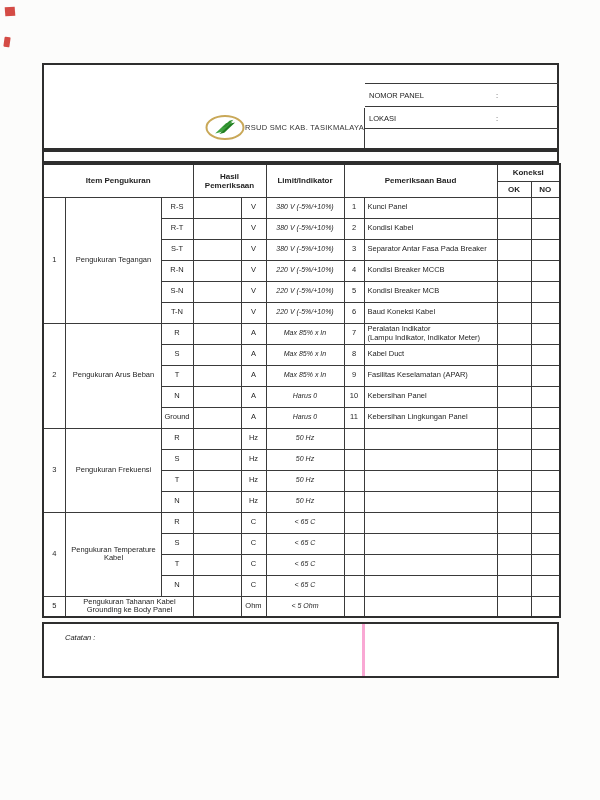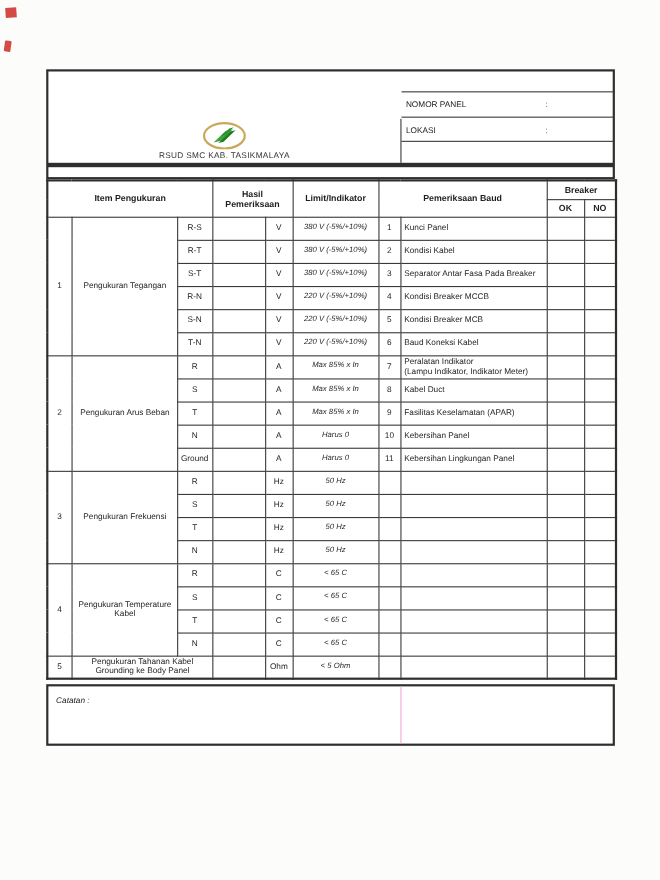--- a/index.html
+++ b/index.html
@@ -7,21 +7,21 @@
   #page { position:relative; width:600px; height:800px; overflow:hidden; }
 
   .red-mark { position:absolute; background:#cc2b25; opacity:.85; }
   #red-mark-1 { left:5px; top:7px; width:10px; height:9px; transform:rotate(-4deg); }
   #red-mark-2 { left:4px; top:37px; width:6px; height:10px; transform:rotate(8deg); border-radius:1px; }
 
   
   .hdr-block { position:absolute; left:42px; top:63px; width:517px; height:87px; border:2px solid #2e2e2e; background:#fff; }
   .title-cell { position:absolute; left:0; top:0; width:321px; height:43px; border-right:1px solid #3a3a3a; border-bottom:1px solid #3a3a3a; display:flex; align-items:center; justify-content:center; }
   .title-text { font-size:12px; font-weight:bold; letter-spacing:.3px; }
-  .logo-cell { position:absolute; left:0; top:43px; width:321px; height:40px; border-right:1px solid #3a3a3a; display:flex; flex-direction:column; align-items:center; justify-content:flex-end; padding-bottom:2px; }
+  .logo-cell { position:absolute; left:0; top:43px; width:321px; height:40px; border-right:1px solid #3a3a3a; display:flex; flex-direction:row; align-items:center; justify-content:flex-end; padding-bottom:2px; }
   .org-text { font-size:7.5px; color:#333; letter-spacing:.3px; margin-top:1px; }
   .info-rows { position:absolute; left:321px; top:0; width:194px; height:105px; }
   .info-row { position:relative; border-bottom:1px solid #3a3a3a; }
   .info-row:last-child { border-bottom:none; }
   #info-row-blank { height:19px; }
   #info-row-0 { height:23px; }
   #info-row-1 { height:22px; }
   #info-row-2 { height:19px;margin-top:16px; }
   .info-label { position:absolute; left:4px; top:50%; transform:translateY(-50%); font-size:7.5px; color:#222; }
   .info-sep { position:absolute; left:131px; top:50%; transform:translateY(-50%); font-size:7.5px; color:#444; }
@@ -39,21 +39,21 @@
   .c-no   { text-align:center; }
   .c-item { text-align:center; padding-left:3px !important; }
   .c-sub  { text-align:center; }
   .c-unit { text-align:center; }
   .c-limit{ text-align:center; font-style:italic; font-size:7px !important; }
   .c-fnum { text-align:center; }
   .c-fisik{ text-align:left; white-space:pre-line; padding-left:3px !important; }
 
   
   .foot-block { position:absolute; left:42px; top:622px; width:517px; height:56px; border:2px solid #2e2e2e; background:#fff; }
-  .catatan-cell { position:absolute; left:0; top:0; width:321px; height:100%; border-right:1px solid #f9a8d4; padding:2px 7px; }
+  .catatan-cell { position:absolute; left:0; top:0; width:321px; height:100%; border-right:3px solid #f9a8d4; padding:2px 21px; }
   .catatan-label { font-size:7.5px; font-style:italic; color:#222; }
   .petugas-head { position:absolute; left:321px; top:0; width:194px; height:14px; border-bottom:1px solid #3a3a3a; display:flex; align-items:center; justify-content:center; font-size:7.5px; }
   .sign-area { position:absolute; left:321px; top:14px; width:194px; height:38px; }
 
   .logo-svg { display:block; }
 </style>
 </head>
 <body>
 <div id="page">
 
@@ -108,21 +108,21 @@
         <col style="width:133px">
         <col style="width:34px">
         <col style="width:29px">
     </colgroup>
     <tbody>
         <tr class="hrow1">
       <th colspan="3" rowspan="2">Item Pengukuran</th>
       <th colspan="2" rowspan="2">Hasil Pemeriksaan</th>
       <th rowspan="2">Limit/Indikator</th>
       <th colspan="2" rowspan="2">Pemeriksaan Baud</th>
-      <th colspan="2">Breaker</th>
+      <th colspan="2">Koneksi</th>
     </tr>
     <tr class="hrow2">
       <th>OK</th>
       <th>NO</th>
     </tr>
 
     <tr class="drow">
       <td class="c-no" rowspan="6">1</td>
       <td class="c-item" rowspan="6">Pengukuran Tegangan</td>
       <td class="c-sub">R-S</td>

